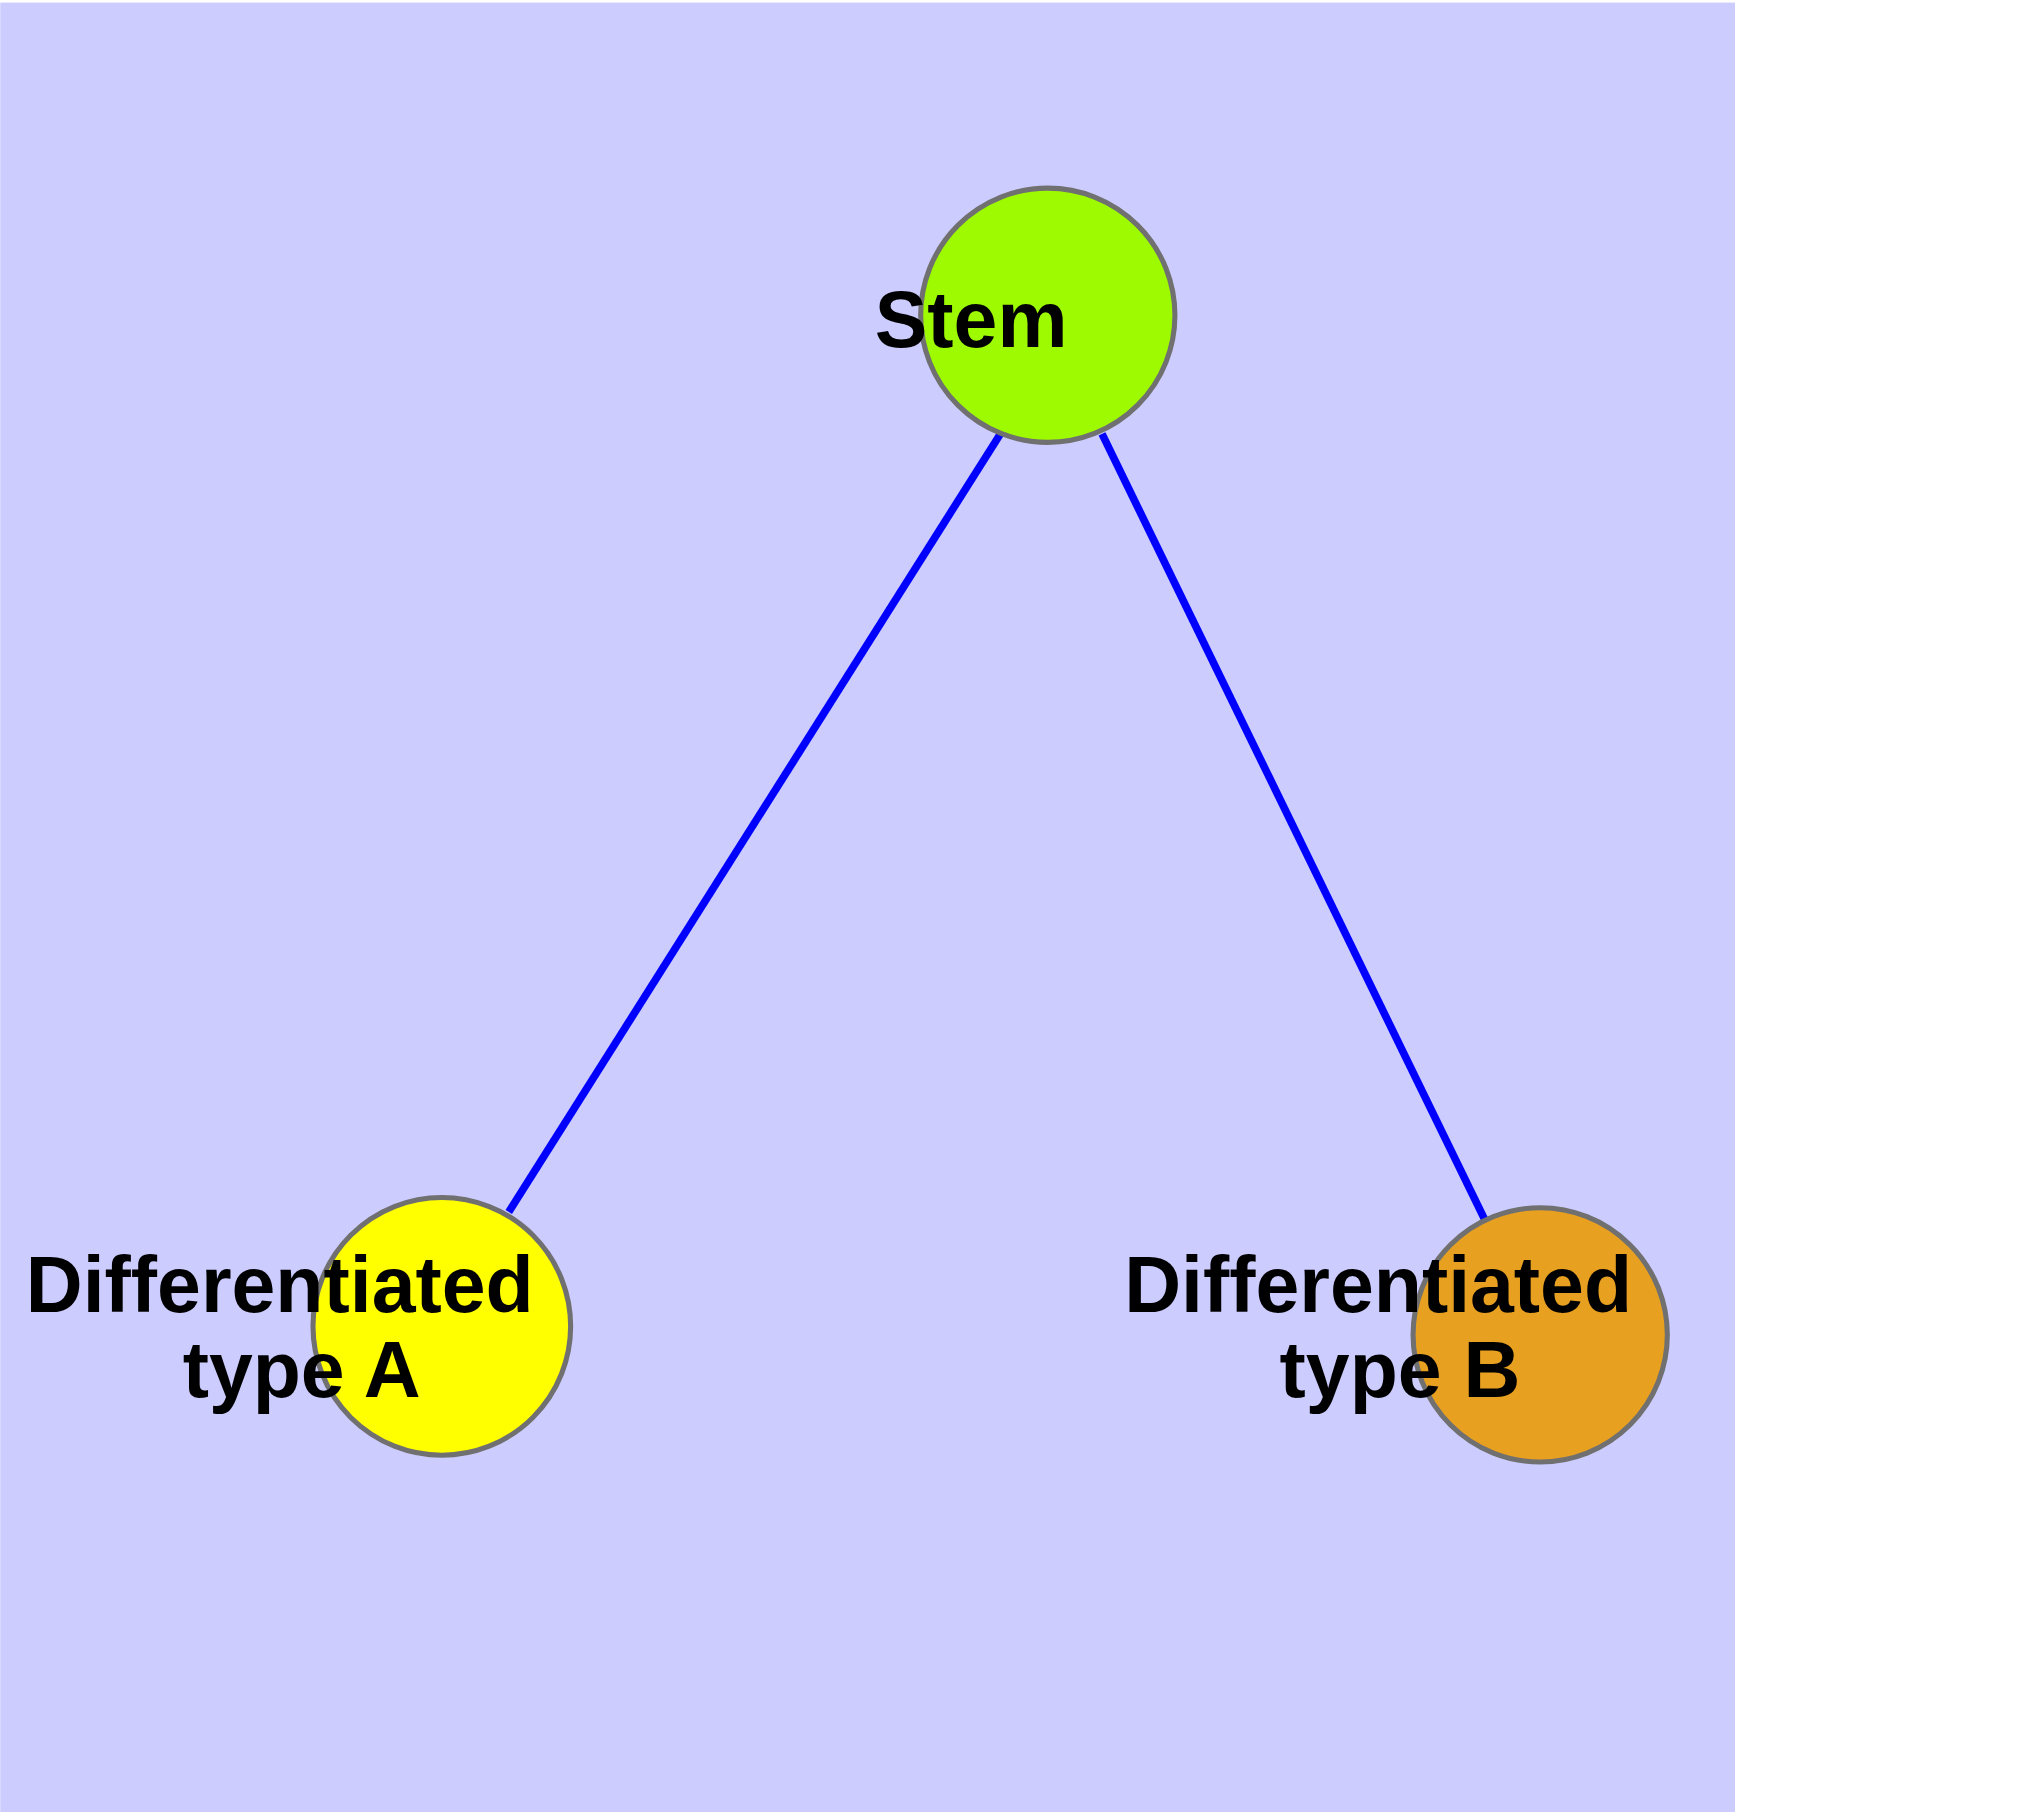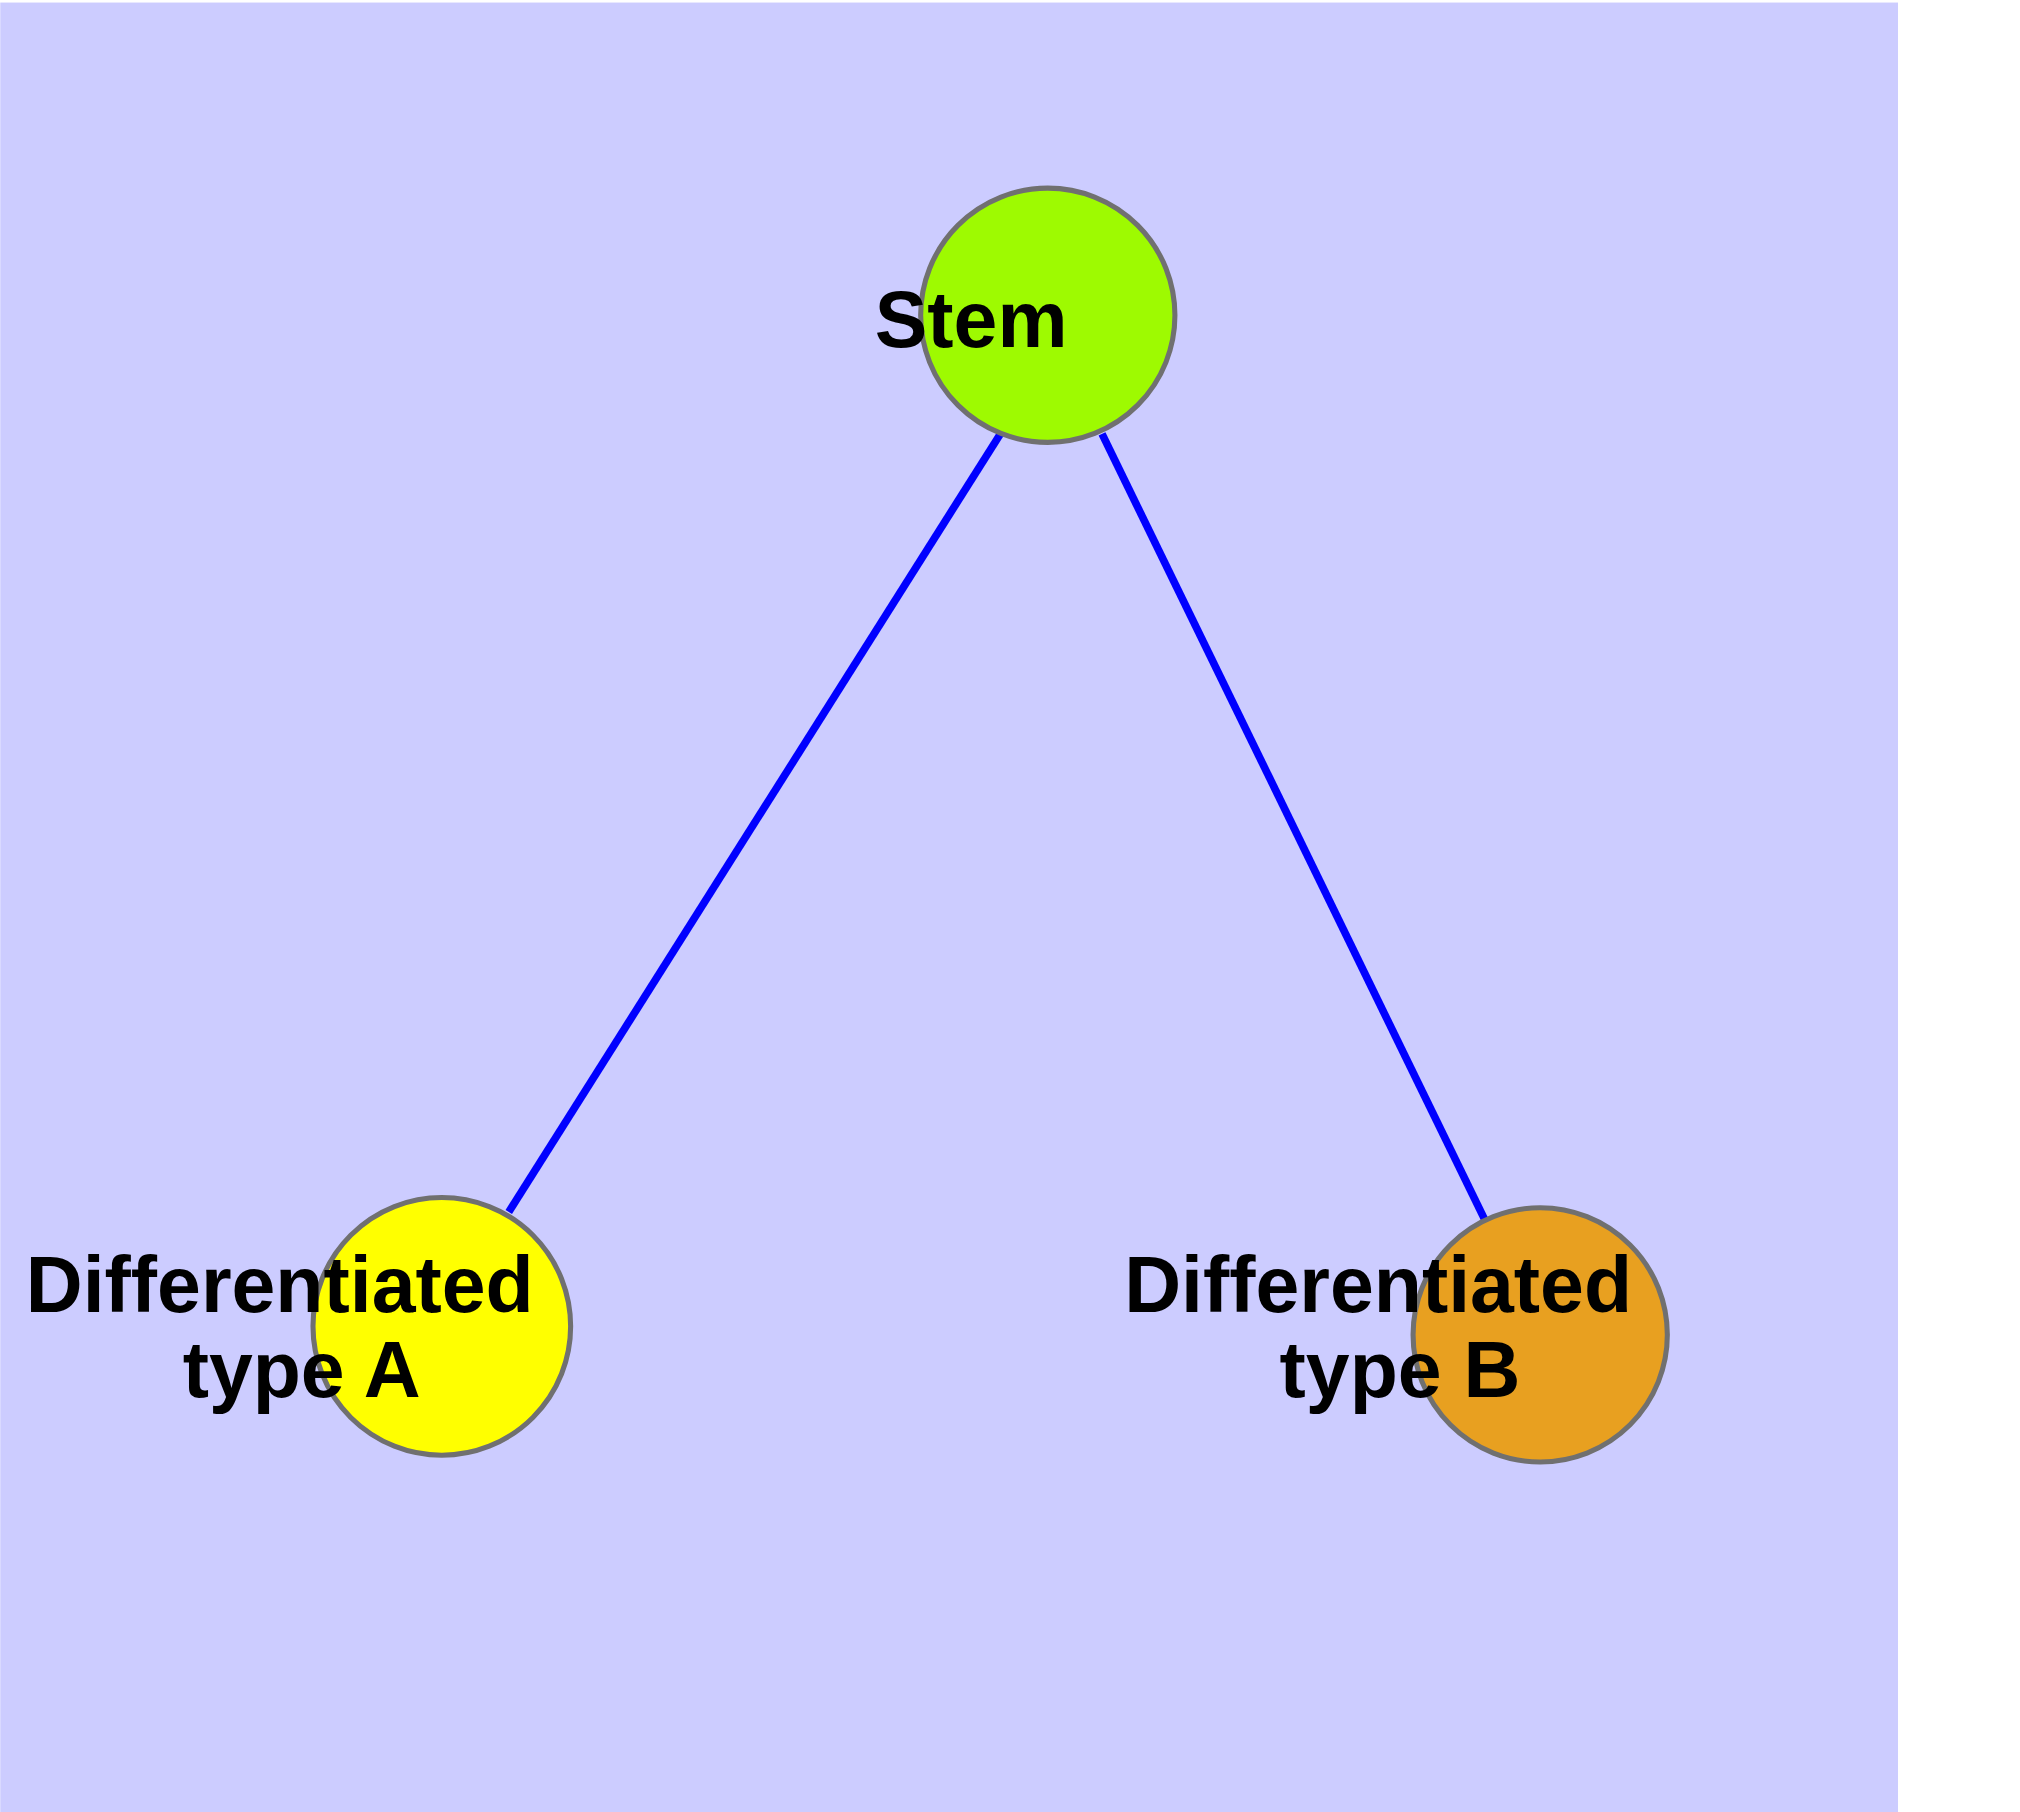--- a/index.html
+++ b/index.html
@@ -30,21 +30,21 @@
     font-weight: bold;
     fill: #000000;
     text-anchor: middle;
     dominant-baseline: auto;
     white-space: pre;
   }
 </style>
 </head>
 <body>
 
-<div id="canvas" style="width: 1898px; height: 1812px;">
+<div id="canvas" style="width: 1735px; height: 1812px;">
   <svg id="graph-svg" viewBox="0 0 2384 2138" xmlns="http://www.w3.org/2000/svg" style="width: 2021px; height: 1812px;">
 
     <rect id="bg-white" x="0" y="0" width="2384" height="2138" fill="#FFFFFF"></rect>
     <rect id="bg-plate" x="0" y="3" width="2384" height="2135" fill="#CCCCFF"></rect>
 
     <g id="edges-group">
       <line id="edge-0" stroke-linecap="butt" x1="1180" y1="512" x2="600" y2="1430" stroke="#0000FF" stroke-width="9"></line>
       <line id="edge-1" stroke-linecap="butt" x1="1300" y1="512" x2="1752" y2="1440" stroke="#0000FF" stroke-width="9"></line>
     </g>
 

